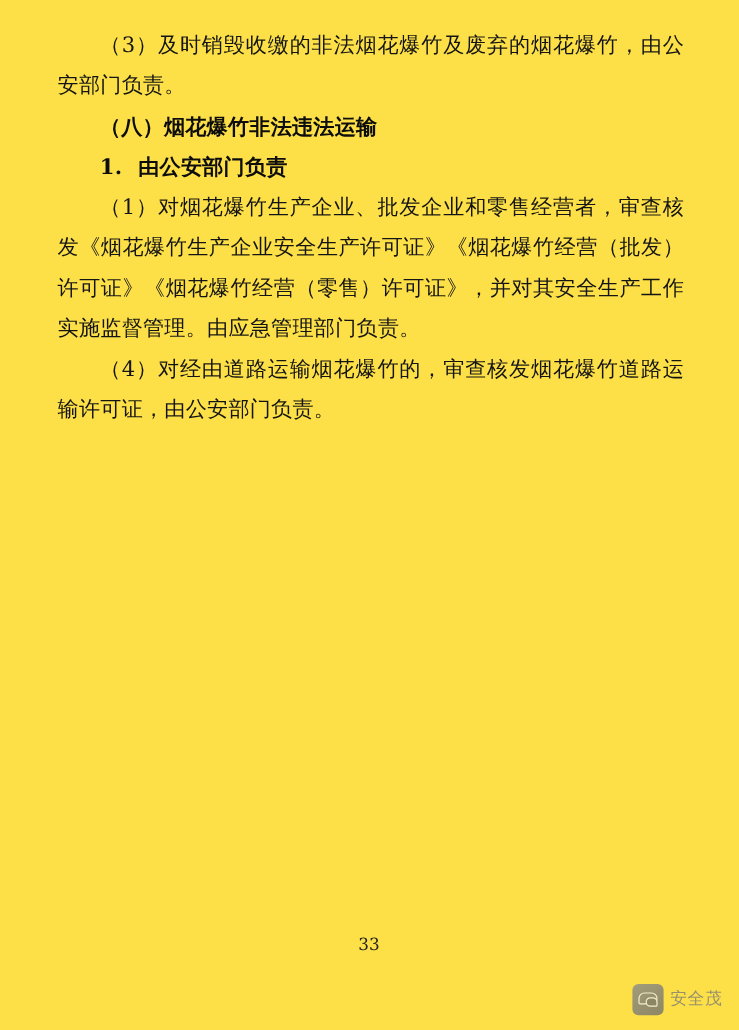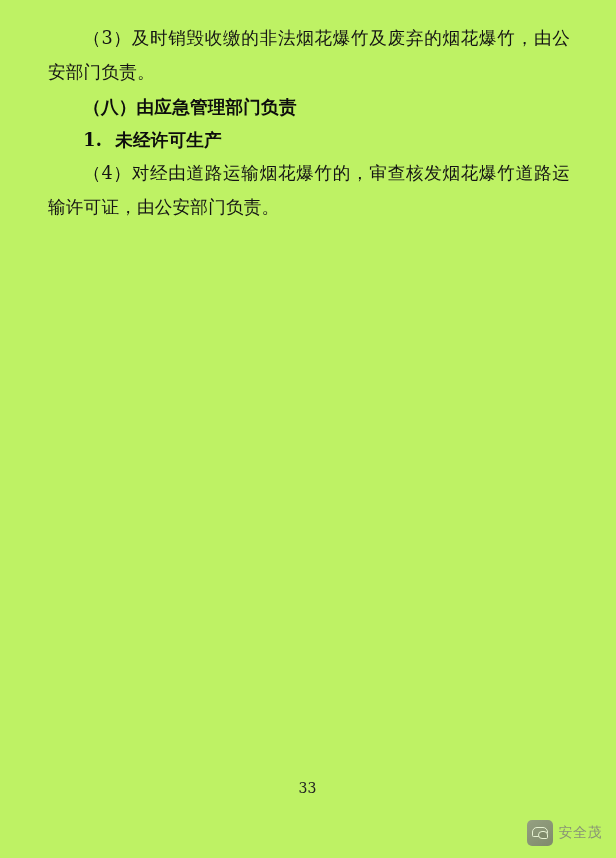--- a/index.html
+++ b/index.html
@@ -14,21 +14,21 @@
     color: #1a1a1a;
     position: relative;
     overflow: hidden;
   }
   #page {
     position: absolute;
     left: 0;
     top: 0;
     width: 616px;
     height: 858px;
-    background: #bef264;
+    background: #fde047;
   }
   .content {
     position: absolute;
     left: 48px;
     top: 22px;
     width: 522px;
   }
   .para {
     font-size: 17.6px;
     line-height: 1.92;
@@ -121,26 +121,27 @@
 </style>
 </head>
 <body>
 
 <div id="page">
 
   <div class="content">
 
     <p class="para indent2">（3）及时销毁收缴的非法烟花爆竹及废弃的烟花爆竹，由公安部门负责。</p>
 
-    <p class="heading">（八）由应急管理部门负责</p>
+    <p class="heading">（八）烟花爆竹非法违法运输</p>
 
     <p class="heading-num">
-      <span class="numlabel">1.</span><span>未经许可生产</span>
+      <span class="numlabel">1.</span><span>由公安部门负责</span>
     </p>
 
+    <p class="para indent2">（1）对烟花爆竹生产企业、批发企业和零售经营者，审查核发《烟花爆竹生产企业安全生产许可证》《烟花爆竹经营（批发）许可证》《烟花爆竹经营（零售）许可证》，并对其安全生产工作实施监督管理。由应急管理部门负责。</p>
 
     <p class="para indent2">（4）对经由道路运输烟花爆竹的，审查核发烟花爆竹道路运输许可证，由公安部门负责。</p>
 
 
 
 
   </div>
 
   <div class="page-number">33</div>
 

